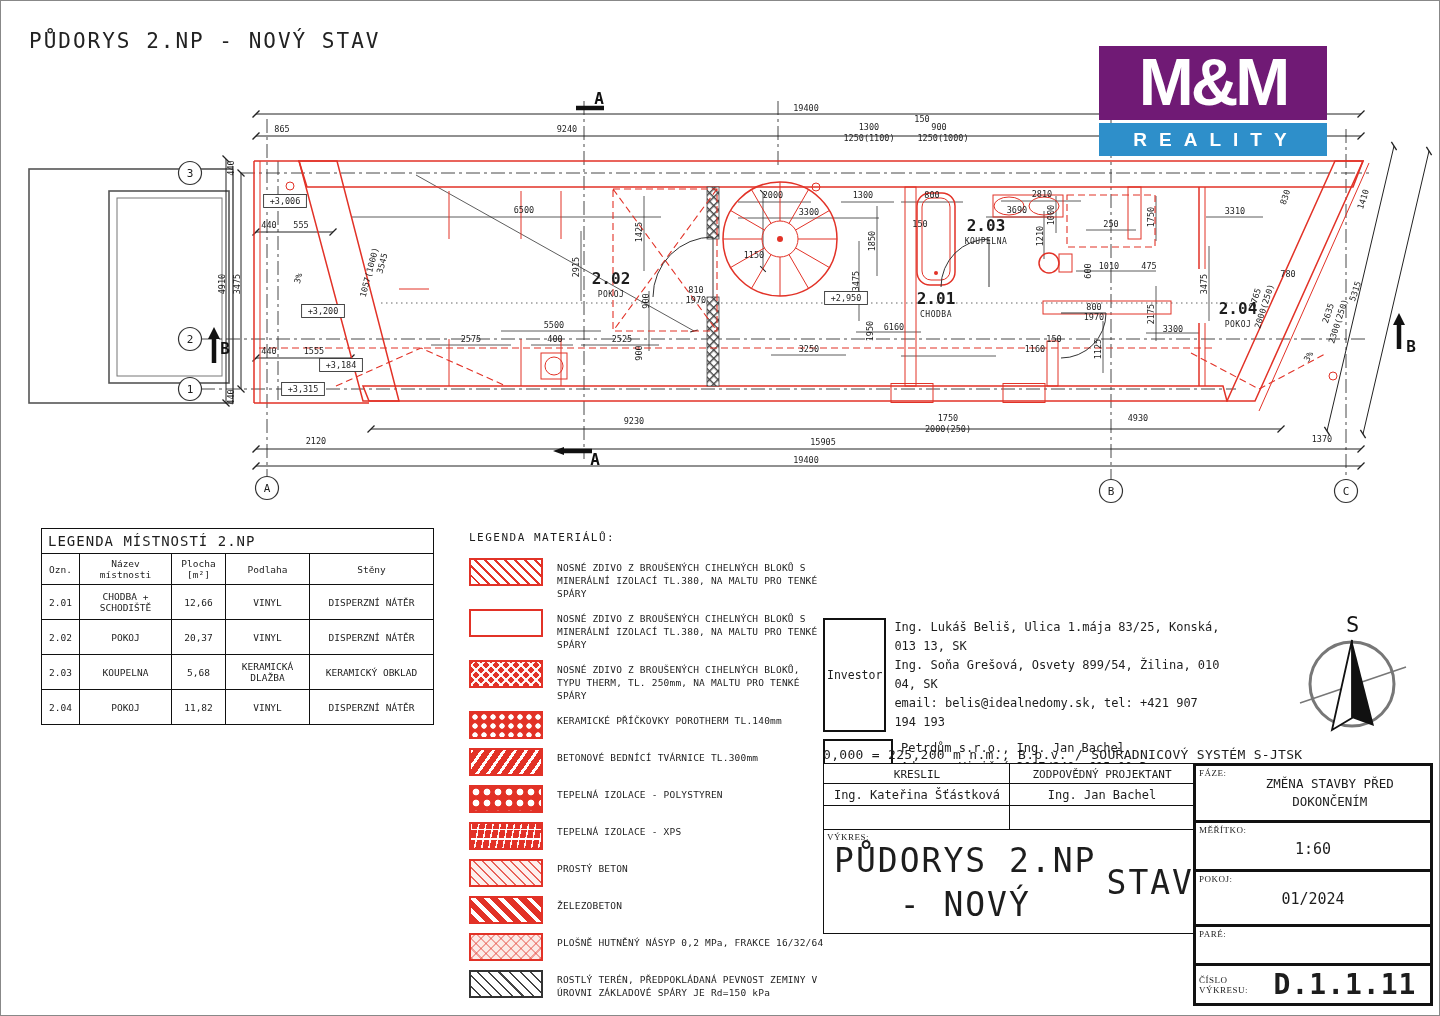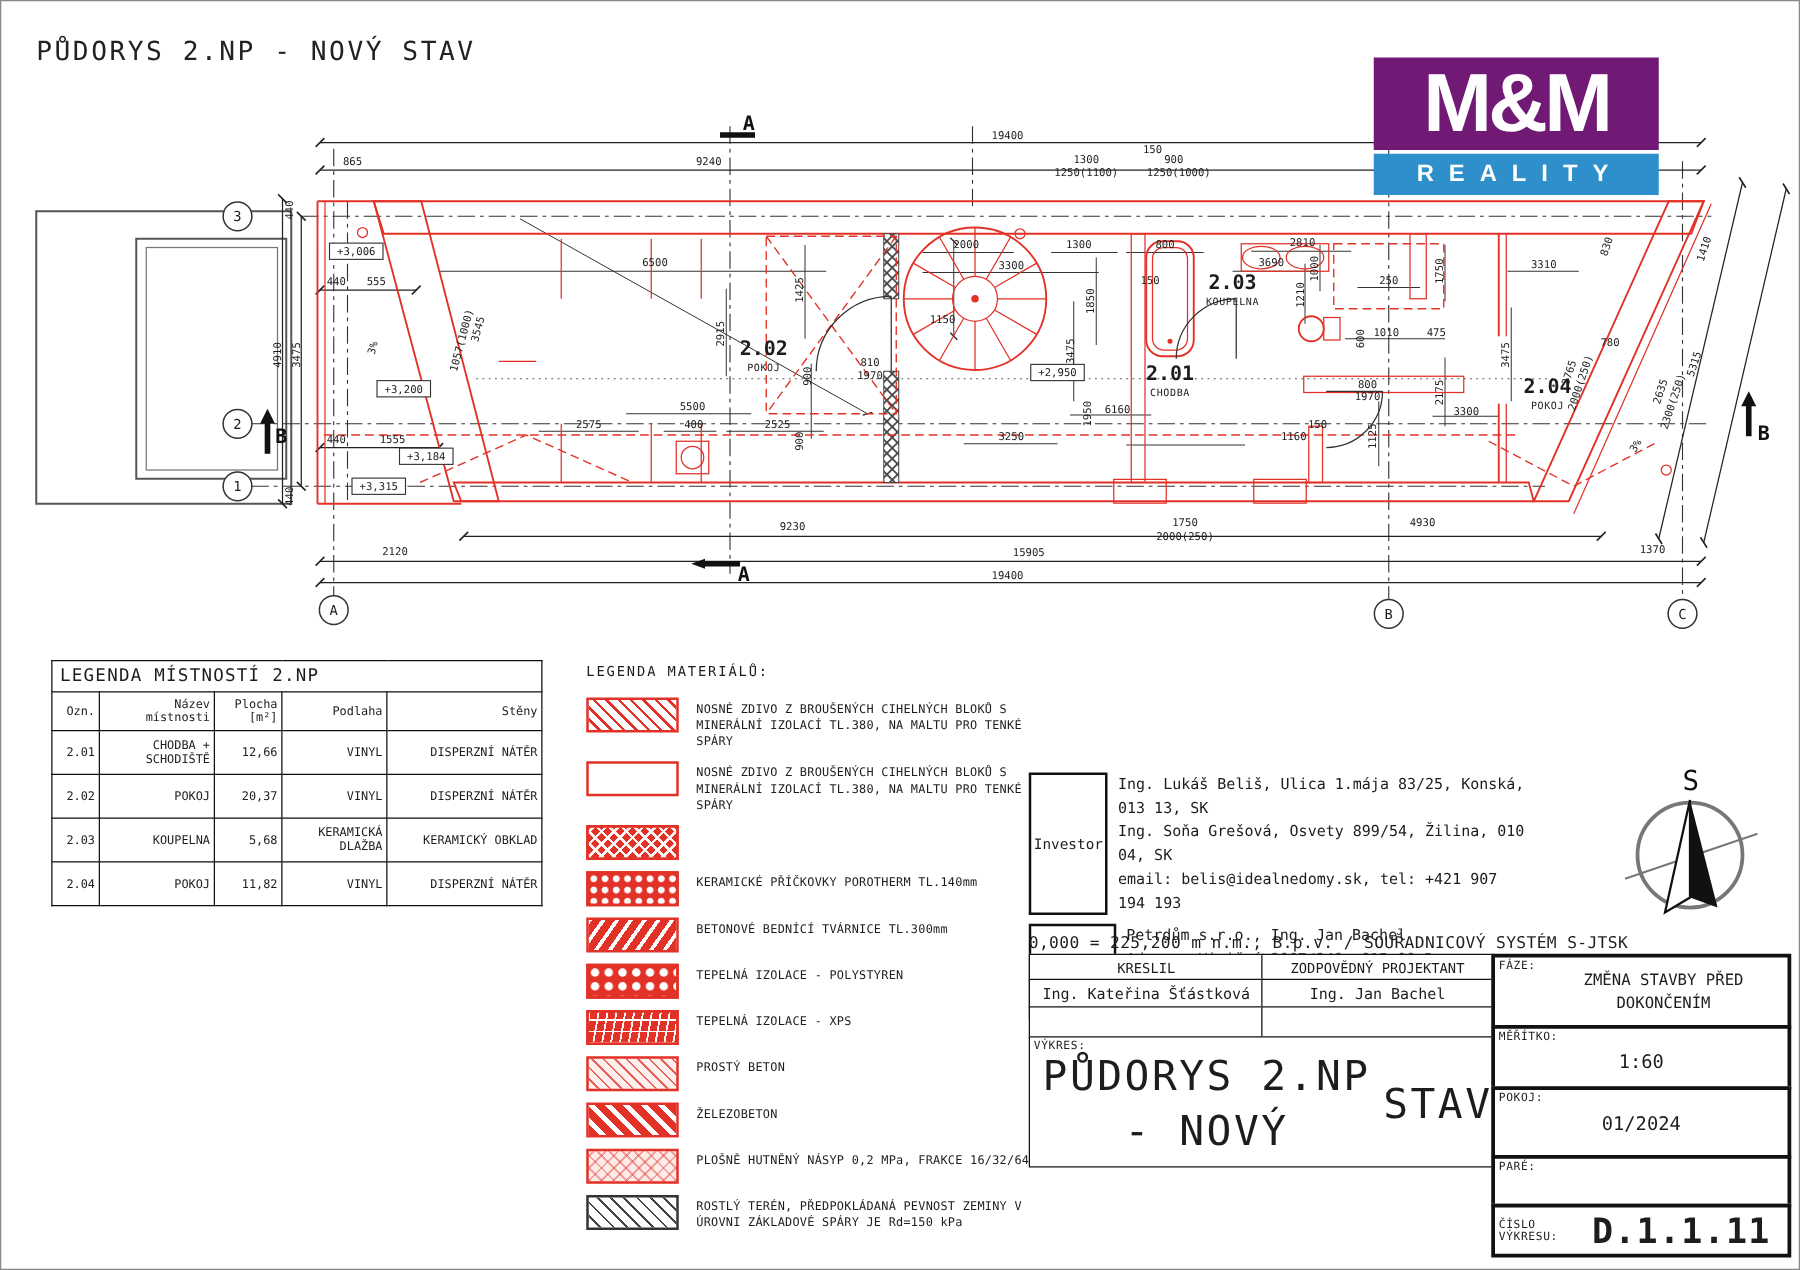--- a/index.html
+++ b/index.html
@@ -29,21 +29,21 @@
   .dim{font:8.5px "DejaVu Sans Mono",monospace;fill:#1d1d1d;text-anchor:middle;}
   .room-num{font:bold 16px "DejaVu Sans Mono",monospace;fill:#1d1d1d;text-anchor:middle;}
   .room-name{font:8px "DejaVu Sans Mono",monospace;fill:#1d1d1d;text-anchor:middle;letter-spacing:.5px;}
   .elev{font:8.5px "DejaVu Sans Mono",monospace;fill:#1d1d1d;text-anchor:middle;}
   .elevbox{fill:#fff;stroke:#333;stroke-width:.9;}
   .bubble{fill:#fff;stroke:#333;stroke-width:1.2;}
   .bubble-t{font:11px "DejaVu Sans Mono",monospace;fill:#1d1d1d;text-anchor:middle;}
   .section-t{font:bold 16px "DejaVu Sans Mono",monospace;fill:#111;text-anchor:middle;}
   
   .room-legend{position:absolute;left:40px;top:527px;border-collapse:collapse;}
-  .room-legend td,.room-legend th{border:1.6px solid #111;font-weight:normal;text-align:right;
+  .room-legend td,.room-legend th{border:1.6px solid #111;font-weight:normal;text-align:center;
       font-size:9.5px;padding:2px 3px;font-family:"DejaVu Sans Mono",monospace;}
   .room-legend .ttl{font-size:14px;text-align:left;letter-spacing:1px;padding:4px 6px;}
   .room-legend .hdr td{height:26px;}
   .room-legend tbody td{height:30px;}
   
   .materials{position:absolute;left:468px;top:530px;width:360px;}
   .mat-title{font-size:11px;letter-spacing:1.5px;margin-bottom:14px;}
   .mat-item{display:flex;align-items:flex-start;margin-bottom:9px;}
   .mat-label{font-size:9.5px;line-height:13px;margin-left:14px;padding-top:3px;letter-spacing:.2px;}
   .swatch{width:74px;height:28px;border:2px solid #e23227;flex:none;box-sizing:border-box;}
@@ -63,21 +63,21 @@
   .sw-teren{border-color:#333;background:repeating-linear-gradient(45deg,transparent 0 6px,#444 6px 7.5px) #fff;}
   
   .info{position:absolute;left:822px;top:617px;width:400px;font-size:12px;}
   .info-row{display:flex;margin-bottom:7px;}
   .info-box{border:2px solid #111;width:62px;min-height:56px;display:flex;align-items:center;justify-content:center;
             text-align:center;font-size:11.5px;padding:2px;box-sizing:content-box;}
   .info-lines{margin-left:8px;line-height:19px;white-space:pre-line;}
   .datum-line{position:absolute;left:822px;top:746px;font-size:13px;letter-spacing:.3px;}
   
   .tb{position:absolute;box-sizing:border-box;border:1.6px solid #111;background:#fff;}
-  .tb-label{font-size:9px;letter-spacing:.5px;padding:2px 3px;}
+  .tb-label{font-size:9px;letter-spacing:.5px;padding:2px 3px;font-family:Liberation Serif, serif;}
   .tb-center{display:flex;align-items:center;justify-content:center;text-align:center;}
   .tb-right{border-width:3px;}
   .big-title{font-size:33px;letter-spacing:2px;line-height:44px;}
   .proj-title{font-size:21px;line-height:30px;}
   .tb-val-l{font-size:15px;}
   .cislo{font-size:28px;font-weight:bold;letter-spacing:1px;}
   
   #compass{position:absolute;left:1293px;top:603px;}
 </style>
 </head>
@@ -378,20 +378,21 @@
         <div class="mat-item">
           <div class="swatch sw-diag-light"></div>
           <div class="mat-label">NOSNÉ ZDIVO Z BROUŠENÝCH CIHELNÝCH BLOKŮ S MINERÁLNÍ IZOLACÍ TL.380, NA MALTU PRO TENKÉ SPÁRY</div>
         </div>
         <div class="mat-item">
           <div class="swatch sw-empty"></div>
           <div class="mat-label">NOSNÉ ZDIVO Z BROUŠENÝCH CIHELNÝCH BLOKŮ S MINERÁLNÍ IZOLACÍ TL.380, NA MALTU PRO TENKÉ SPÁRY</div>
         </div>
         <div class="mat-item">
           <div class="swatch sw-therm"></div>
+          <div class="mat-label">NOSNÉ ZDIVO Z BROUŠENÝCH CIHELNÝCH BLOKŮ, TYPU THERM, TL. 250mm, NA MALTU PRO TENKÉ SPÁRY</div>
         </div>
         <div class="mat-item">
           <div class="swatch sw-porotherm"></div>
           <div class="mat-label">KERAMICKÉ PŘÍČKOVKY POROTHERM TL.140mm</div>
         </div>
         <div class="mat-item">
           <div class="swatch sw-bednici"></div>
           <div class="mat-label">BETONOVÉ BEDNÍCÍ TVÁRNICE TL.300mm</div>
         </div>
         <div class="mat-item">

